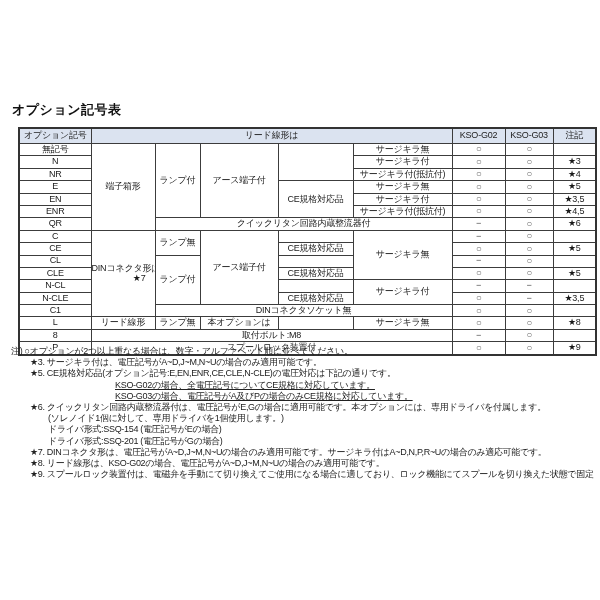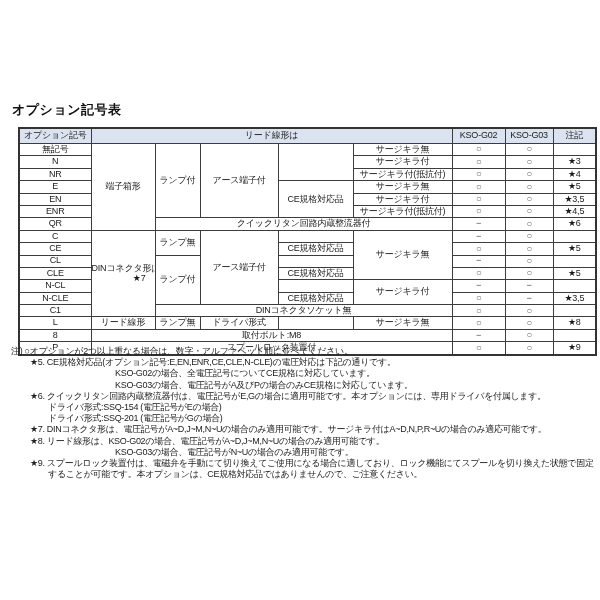--- a/index.html
+++ b/index.html
@@ -18,21 +18,21 @@
   td.r{text-align:right;padding-right:3px;}
   td.o{color:#6e6e6e;font-size:10px;}
   td.d{color:#444;}
   td .sub{text-align:right;padding-right:9px;}
   #notes{position:absolute;left:11px;top:346px;width:585px;font-size:9px;
          line-height:11.2px;letter-spacing:-0.3px;color:#222;}
   .note-line{white-space:nowrap;}
   .ind0{padding-left:0;}
   .ind1{padding-left:19px;}
   .ind2{padding-left:37px;}
-  .ind3{padding-left:104px;}
+  .ind3{padding-left:104px;text-decoration:underline;}
 </style>
 </head>
 <body>
 
 <div id="page">
   <div id="title">オプション記号表</div>
 
   <table class="opt">
     <colgroup>
       <col style="width:72px">
@@ -164,21 +164,21 @@
           <td>C1</td>
           <td colspan="4">DINコネクタソケット無</td>
           <td class="o">○</td>
           <td class="o">○</td>
           <td></td>
         </tr>
         <tr>
           <td>L</td>
           <td>リード線形</td>
           <td>ランプ無</td>
-          <td>ドライバ形式</td>
+          <td>本オプションは</td>
           <td></td>
           <td class="l">サージキラ無</td>
           <td class="o">○</td>
           <td class="o">○</td>
           <td class="r">★8</td>
         </tr>
         <tr>
           <td>8</td>
           <td colspan="5">取付ボルト:M8</td>
           <td class="d">−</td>
@@ -190,25 +190,25 @@
           <td colspan="5">スプールロック装置付</td>
           <td class="o">○</td>
           <td class="o">○</td>
           <td class="r">★9</td>
         </tr>
       </tbody>
   </table>
 
   <div id="notes">
       <div class="note-line ind0">注) ○オプションが2つ以上重なる場合は、数字・アルファベット順に並べてください。</div>
+      <div class="note-line ind1">★3. サージキラ付は、電圧記号がA~D,J~M,N~Uの場合のみ適用可能です。</div>
       <div class="note-line ind1">★5. CE規格対応品(オプション記号:E,EN,ENR,CE,CLE,N-CLE)の電圧対応は下記の通りです。</div>
       <div class="note-line ind3">KSO-G02の場合、全電圧記号についてCE規格に対応しています。</div>
       <div class="note-line ind3">KSO-G03の場合、電圧記号がA及びPの場合のみCE規格に対応しています。</div>
       <div class="note-line ind1">★6. クイックリタン回路内蔵整流器付は、電圧記号がE,Gの場合に適用可能です。本オプションには、専用ドライバを付属します。</div>
+      <div class="note-line ind2">(ソレノイド1個に対して、専用ドライバを1個使用します。)</div>
       <div class="note-line ind2">ドライバ形式:SSQ-154 (電圧記号がEの場合)</div>
       <div class="note-line ind2">ドライバ形式:SSQ-201 (電圧記号がGの場合)</div>
       <div class="note-line ind1">★7. DINコネクタ形は、電圧記号がA~D,J~M,N~Uの場合のみ適用可能です。サージキラ付はA~D,N,P,R~Uの場合のみ適応可能です。</div>
       <div class="note-line ind1">★8. リード線形は、KSO-G02の場合、電圧記号がA~D,J~M,N~Uの場合のみ適用可能です。</div>
-      <div class="note-line ind3">KSO-G03の場合、電圧記号がN~Uの場合のみ適用可能です。</div>
       <div class="note-line ind1">★9. スプールロック装置付は、電磁弁を手動にて切り換えてご使用になる場合に適しており、ロック機能にてスプールを切り換えた状態で固定</div>
-      <div class="note-line ind2">することが可能です。本オプションは、CE規格対応品ではありませんので、ご注意ください。</div>
     </div>
 </div>
 
 </body></html>

